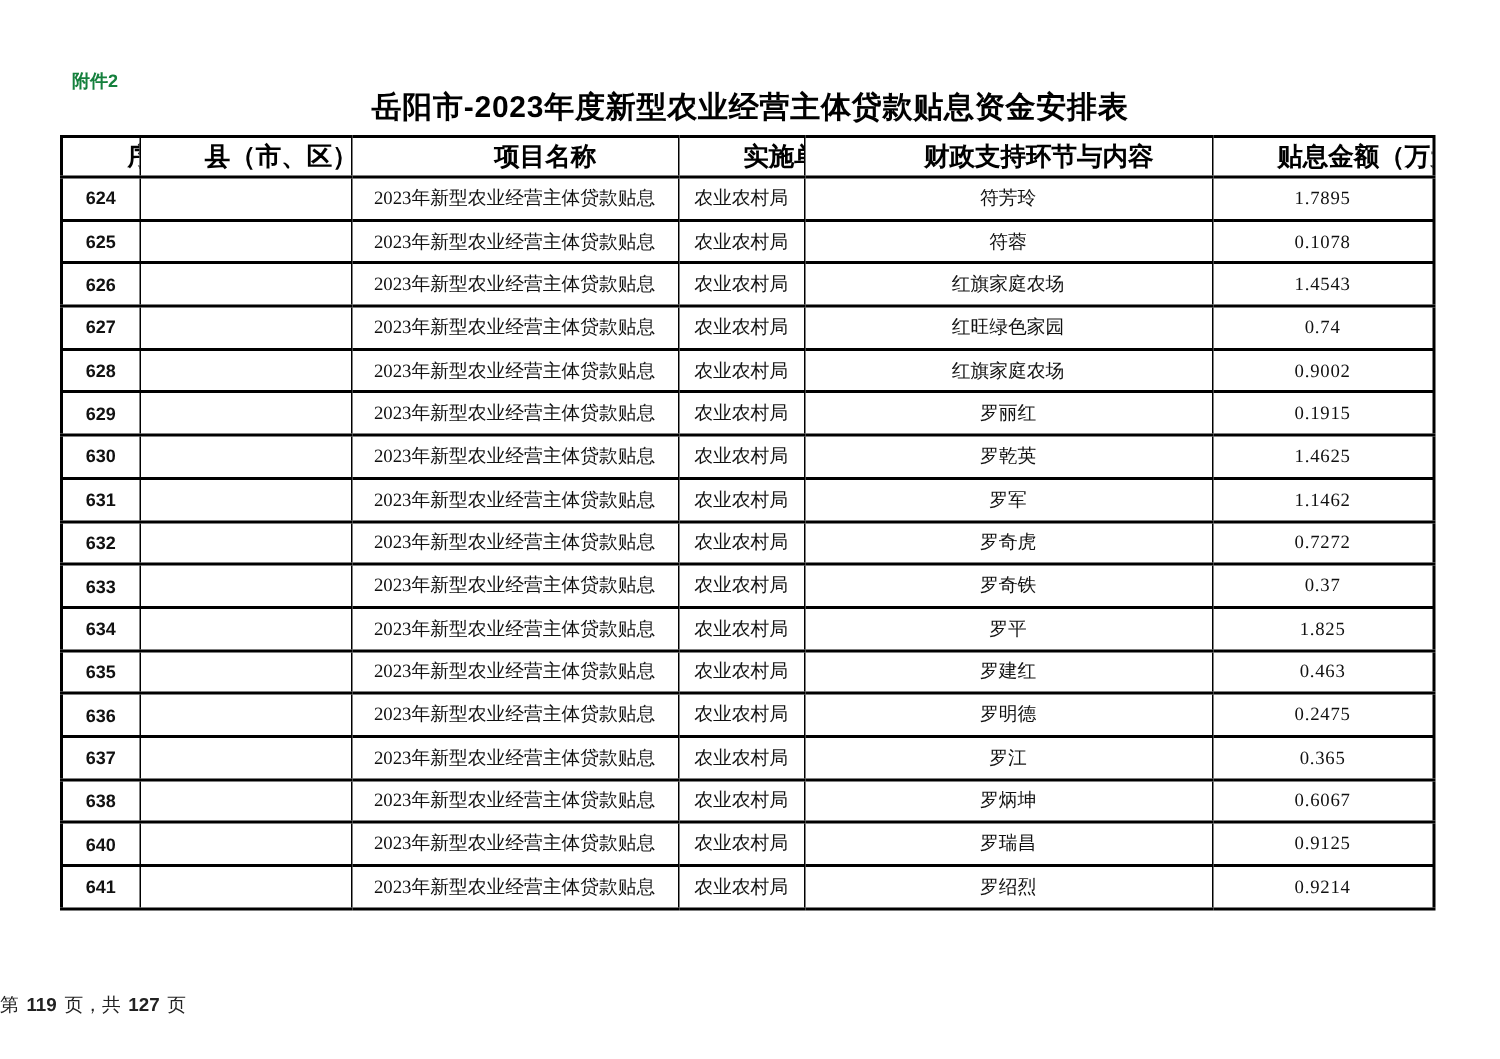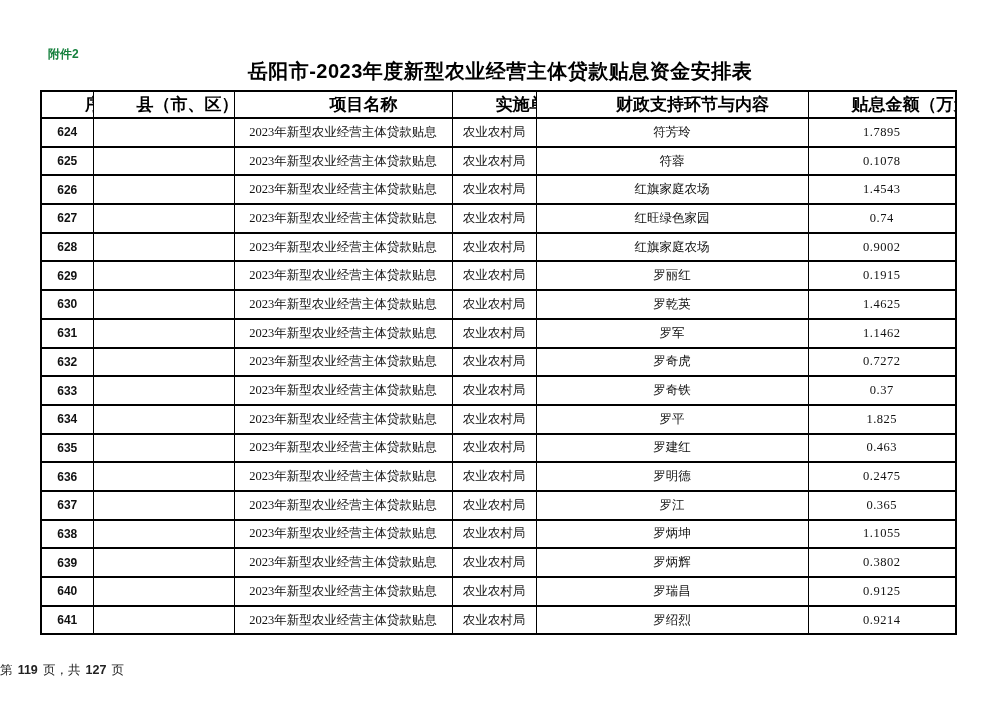--- a/index.html
+++ b/index.html
@@ -227,29 +227,21 @@
         <td class="col-unit">农业农村局</td>
         <td class="col-content">罗江</td>
         <td class="col-amount col-amount">0.365</td>
       </tr>
       <tr>
         <td class="col-seq col-seq">638</td>
         <td class="col-county"></td>
         <td class="col-project">2023年新型农业经营主体贷款贴息</td>
         <td class="col-unit">农业农村局</td>
         <td class="col-content">罗炳坤</td>
-        <td class="col-amount col-amount">1.1055</td>
-      </tr>
-      <tr>
-        <td class="col-seq col-seq">639</td>
-        <td class="col-county"></td>
-        <td class="col-project">2023年新型农业经营主体贷款贴息</td>
-        <td class="col-unit">农业农村局</td>
-        <td class="col-content">罗炳辉</td>
-        <td class="col-amount col-amount">0.3802</td>
+        <td class="col-amount col-amount">0.6067</td>
       </tr>
       <tr>
         <td class="col-seq col-seq">640</td>
         <td class="col-county"></td>
         <td class="col-project">2023年新型农业经营主体贷款贴息</td>
         <td class="col-unit">农业农村局</td>
         <td class="col-content">罗瑞昌</td>
         <td class="col-amount col-amount">0.9125</td>
       </tr>
       <tr>

